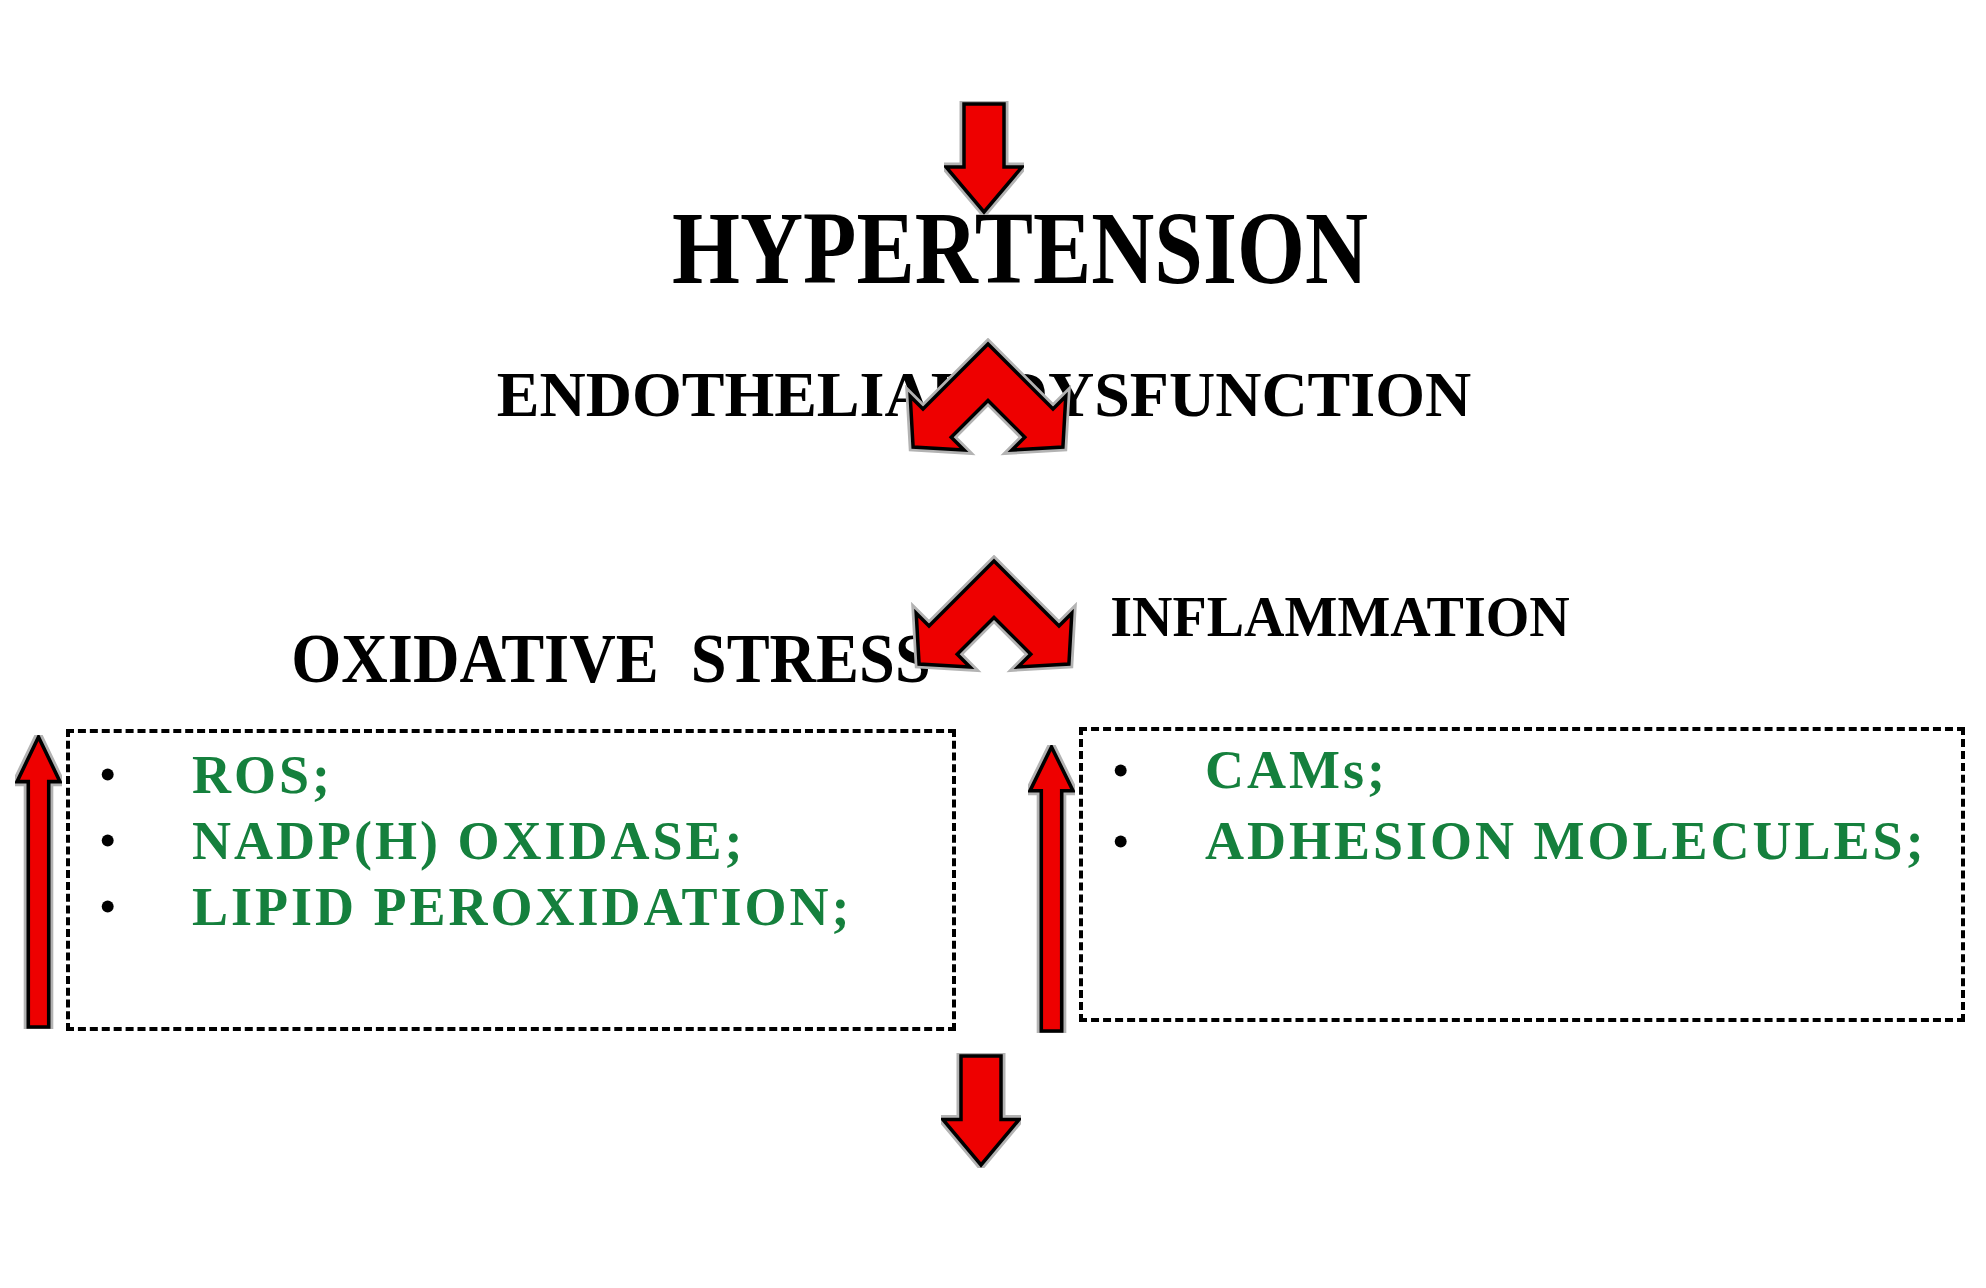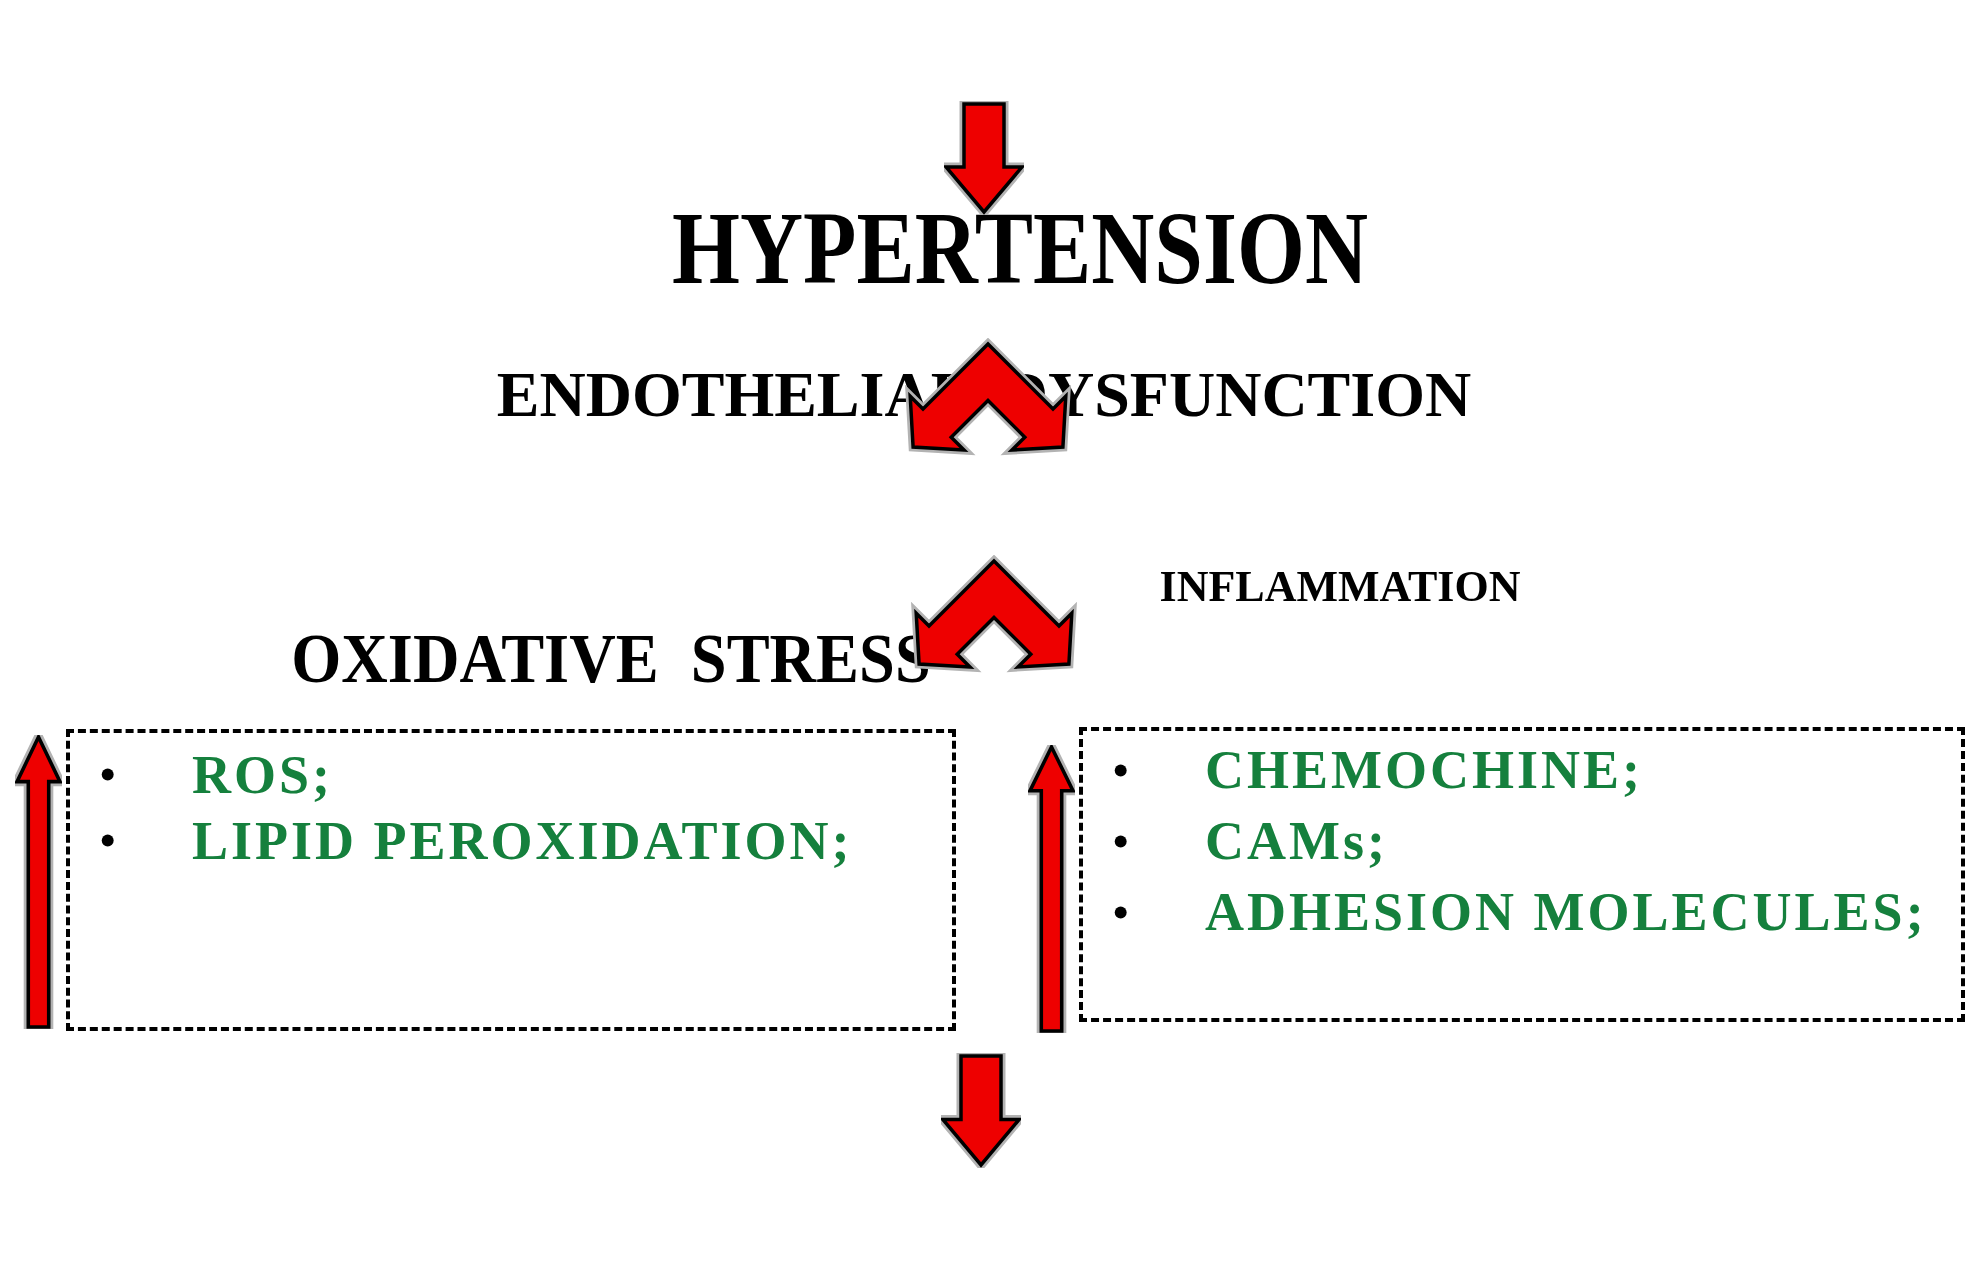--- a/index.html
+++ b/index.html
@@ -7,21 +7,21 @@
     position:relative; width:1986px; height:1288px; background:#ffffff;
     font-family:"Liberation Serif","DejaVu Serif",serif; font-weight:bold; overflow:hidden;
   }
   .label { position:absolute; text-align:center; white-space:pre; color:#000; line-height:1; }
   .lbl-inner { display:block; transform-origin:50% 50%; }
   #title        { top:-12px;  left:520px;  width:1000px; font-size:104px; }
   #title .lbl-inner { transform:scaleX(0.84); }
   #endo         { top:235px;  left:484px;  width:1000px; font-size:64px; }
   #oxidative    { top:484px;  left:211px;  width:800px;  font-size:70px; }
   #oxidative .lbl-inner { transform:scaleX(0.92); }
-  #inflammation { top:477px;  left:1040px; width:600px;  font-size:44px; }
+  #inflammation { top:477px;  left:1040px; width:600px;  font-size:56px; }
   #vascular     { top:1194px; left:612px;  width:1000px; font-size:84px; color:#3a3a3c; }
 
   .arrow { position:absolute; }
   .halo       { fill:#b3b3b3; stroke:#b3b3b3; stroke-width:9;   stroke-linejoin:miter; }
   .arrow-main { fill:#ee0000; stroke:#000000; stroke-width:3.5; stroke-linejoin:miter; }
 
   #arrow-top    { left:944px;  top:101px;  width:80px;  height:114px; }
   #split-1      { left:904px;  top:338px;  width:168px; height:118px; }
   #split-2      { left:910px;  top:555px;  width:168px; height:118px; }
   #up-left      { left:15px;   top:735px;  width:47px;  height:294px; }
@@ -90,32 +90,32 @@
   </svg>
 
   <svg class="arrow" id="up-left" viewBox="0 0 46 290" preserveAspectRatio="none">
     <use href="#shape-up" class="halo"></use>
     <use href="#shape-up" class="arrow-main" fill="#ee0000"></use>
   </svg>
 
   <div class="dash-box" id="box-left">
     <ul>
       <li>ROS;</li>
+      <li>NADP(H) OXIDASE;</li>
       <li>LIPID PEROXIDATION;</li>
     </ul>
   </div>
 
   <svg class="arrow" id="up-right" viewBox="0 0 46 290" preserveAspectRatio="none">
     <use href="#shape-up" class="halo"></use>
     <use href="#shape-up" class="arrow-main" fill="#ee0000"></use>
   </svg>
 
   <div class="dash-box" id="box-right">
     <ul>
-      <li>CHEMOCHINE;</li>
       <li>CAMs;</li>
       <li>ADHESION MOLECULES;</li>
     </ul>
   </div>
 
   <svg class="arrow" id="arrow-bottom" viewBox="0 0 80 114" preserveAspectRatio="none">
     <use href="#shape-down" class="halo"></use>
     <use href="#shape-down" class="arrow-main" fill="#ee0000"></use>
   </svg>
 

